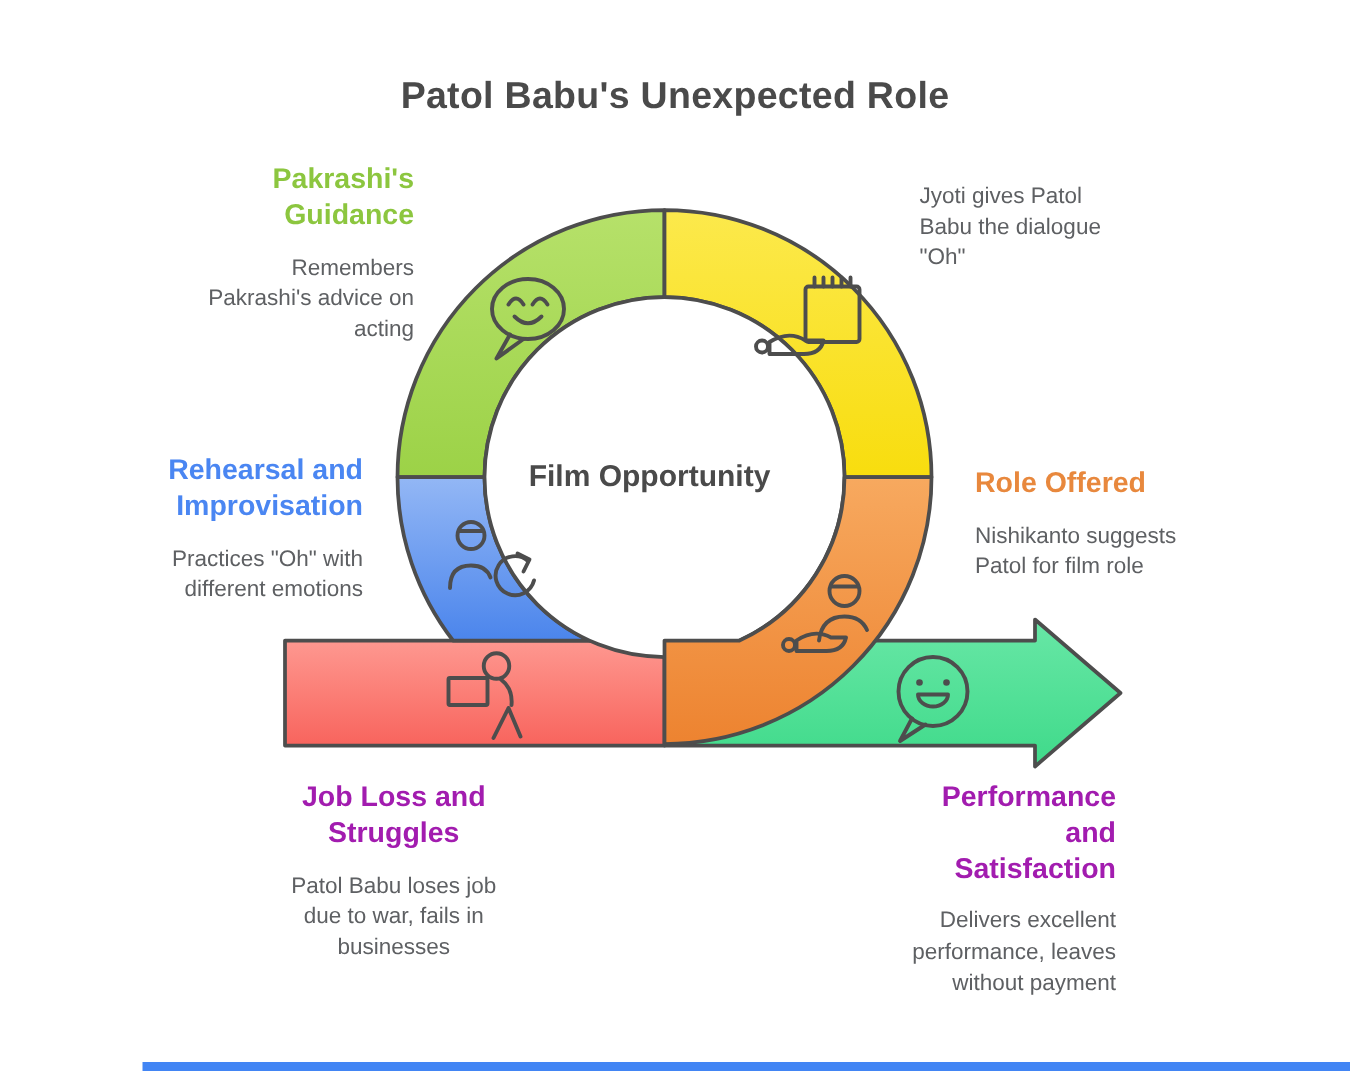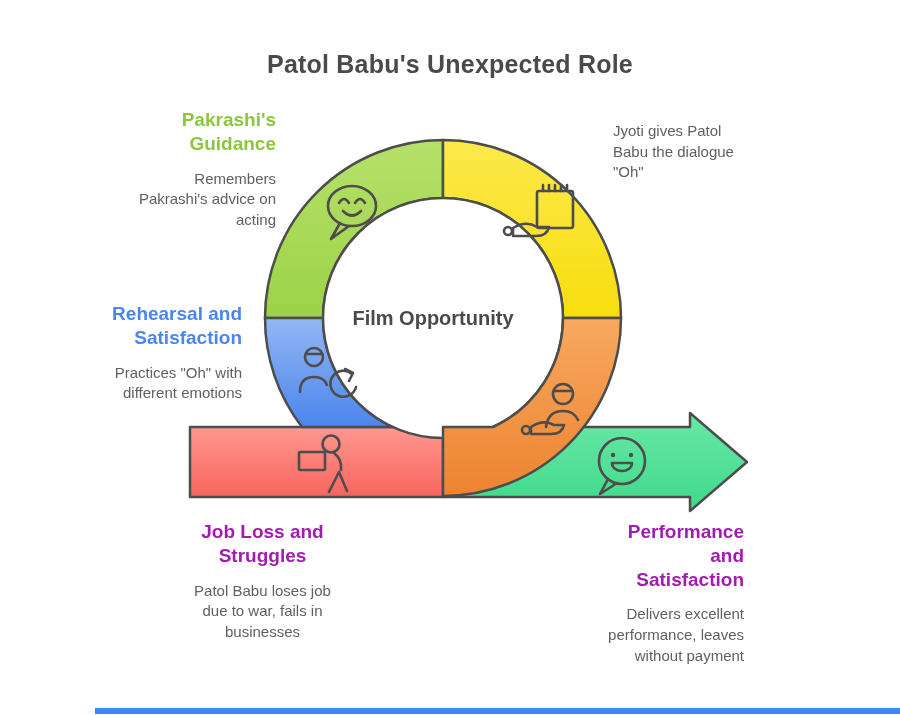--- a/index.html
+++ b/index.html
@@ -126,25 +126,30 @@
   </div>
 
   <div class="lbl dialogue">
     <div class="b">Jyoti gives Patol
 Babu the dialogue
 "Oh"</div>
   </div>
 
   <div class="lbl rehearsal">
     <div class="h c-blue">Rehearsal and
-Satisfaction</div>
+Improvisation</div>
     <div class="b">Practices "Oh" with
 different emotions</div>
   </div>
 
+  <div class="lbl role">
+    <div class="h c-orange">Role Offered</div>
+    <div class="b">Nishikanto suggests
+Patol for film role</div>
+  </div>
 
   <div class="lbl jobloss">
     <div class="h c-dark">Job Loss and
 Struggles</div>
     <div class="b">Patol Babu loses job
 due to war, fails in
 businesses</div>
   </div>
 
   <div class="lbl performance">

